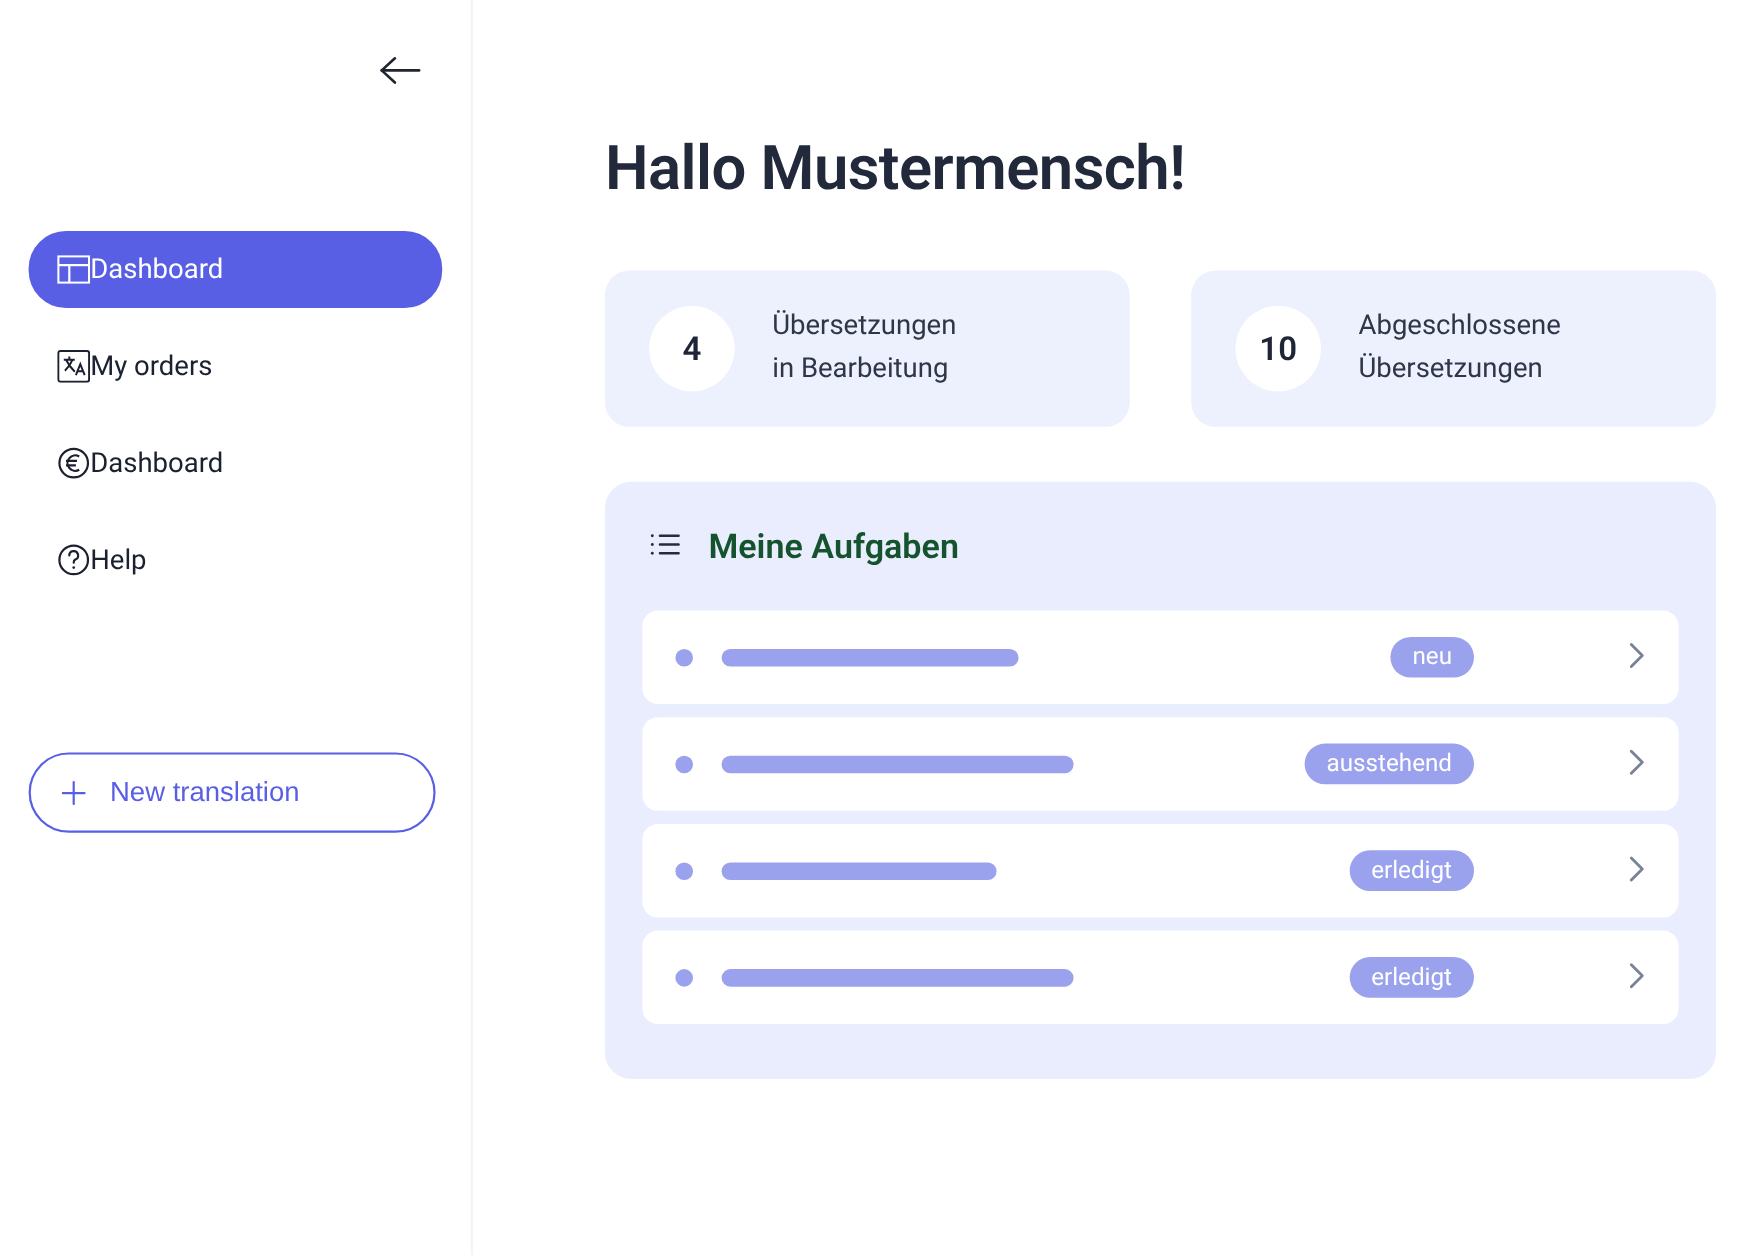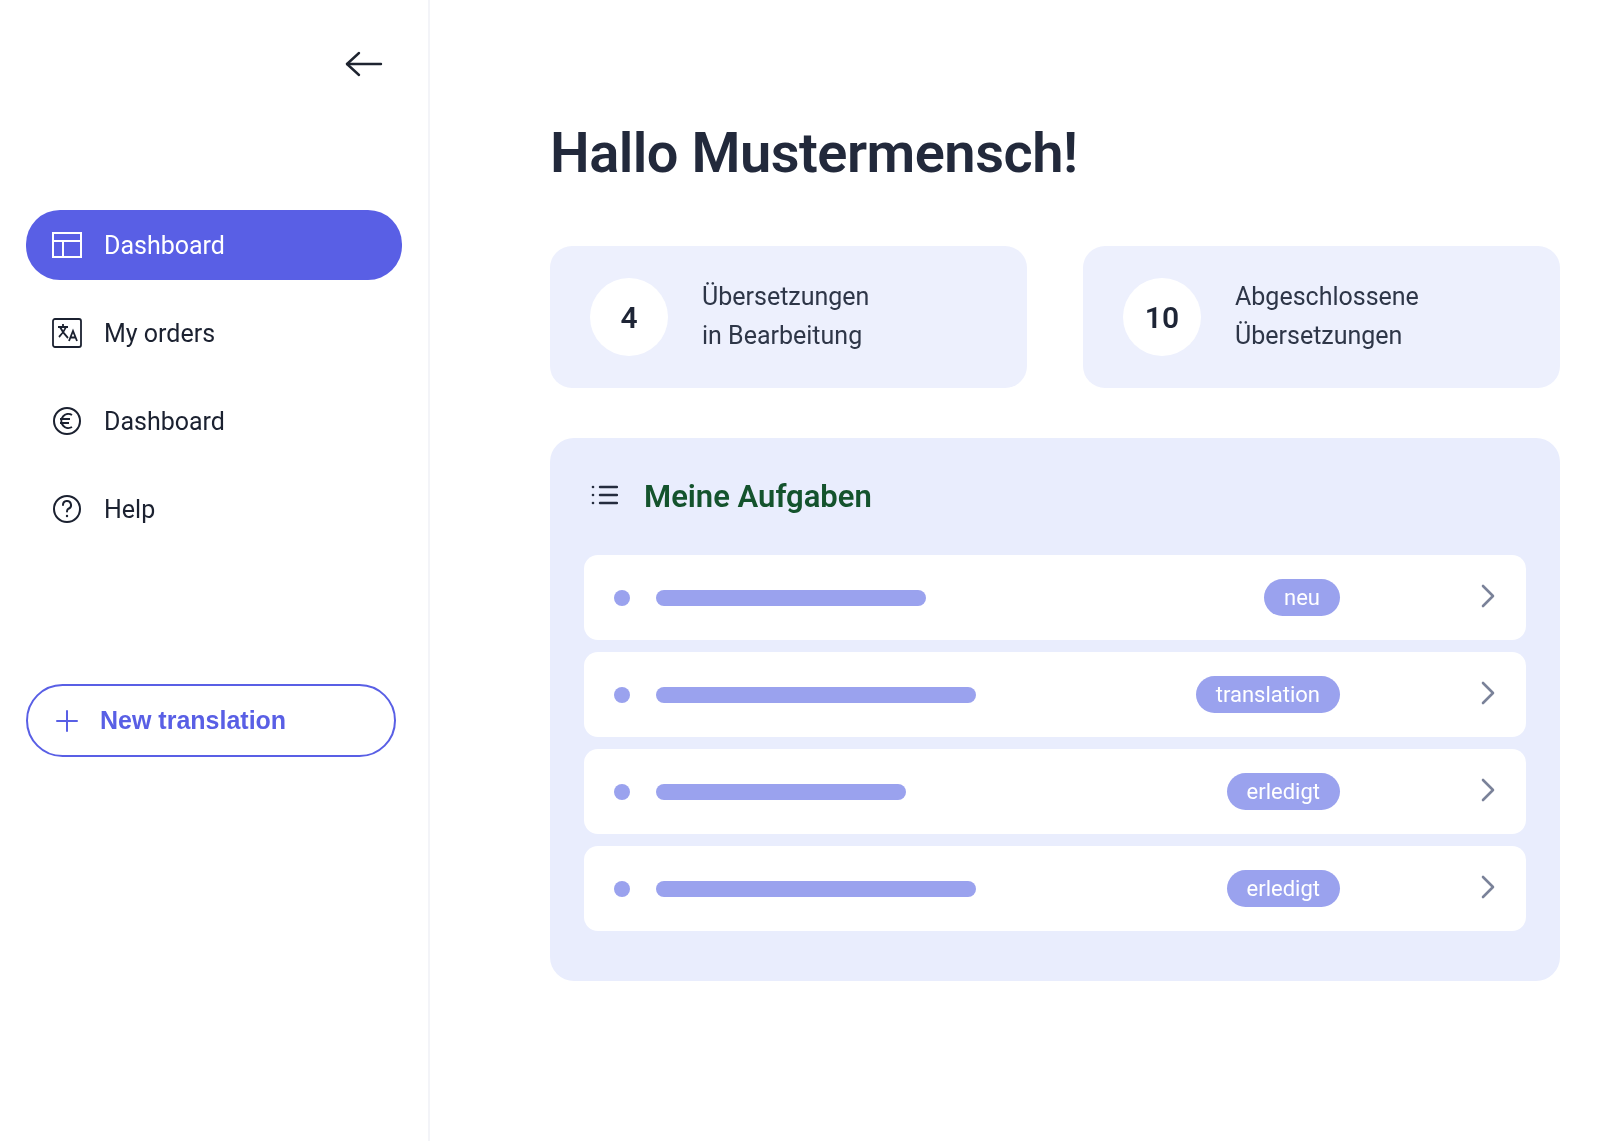--- a/index.html
+++ b/index.html
@@ -42,21 +42,20 @@
   }
   .nav {
     margin-top: 170px;
     display: flex;
     flex-direction: column;
     gap: 18px;
   }
   .nav-item {
     display: flex;
     align-items: center;
-    gap: 22px;
     padding: 20px 26px;
     border-radius: 34px;
     cursor: pointer;
     font-size: 25px;
     color: #1B2130;
     font-weight: 400;
   }
   .nav-item.active {
     background: var(--primary);
     color: #FFFFFF;
@@ -72,21 +71,20 @@
     color: var(--primary);
     border-radius: 40px;
     padding: 20px 28px;
     display: flex;
     align-items: center;
     gap: 22px;
     font-size: 25px;
     cursor: pointer;
     width: 370px;
     background: transparent;
-    font-weight: bold;
   }
   .plus-icon {
     width: 22px; height: 22px;
     display:flex; align-items:center; justify-content:center;
     color: var(--primary);
   }
 
   
   .main {
     flex: 1;
@@ -308,21 +306,21 @@
             <svg width="16" height="26" viewBox="0 0 16 26" fill="none" stroke="currentColor" stroke-width="2.6" stroke-linecap="round" stroke-linejoin="round">
                 <polyline points="3,3 13,13 3,23"></polyline>
               </svg>
           </span>
         </div>
 
         <div class="task-row">
           <span class="task-dot"></span>
           <span class="task-bar" style="width:320px"></span>
           <span class="task-spacer"></span>
-          <span class="task-status">translation</span>
+          <span class="task-status">ausstehend</span>
           <span class="chevron">
             <svg width="16" height="26" viewBox="0 0 16 26" fill="none" stroke="currentColor" stroke-width="2.6" stroke-linecap="round" stroke-linejoin="round">
                 <polyline points="3,3 13,13 3,23"></polyline>
               </svg>
           </span>
         </div>
 
         <div class="task-row">
           <span class="task-dot"></span>
           <span class="task-bar" style="width:250px"></span>

